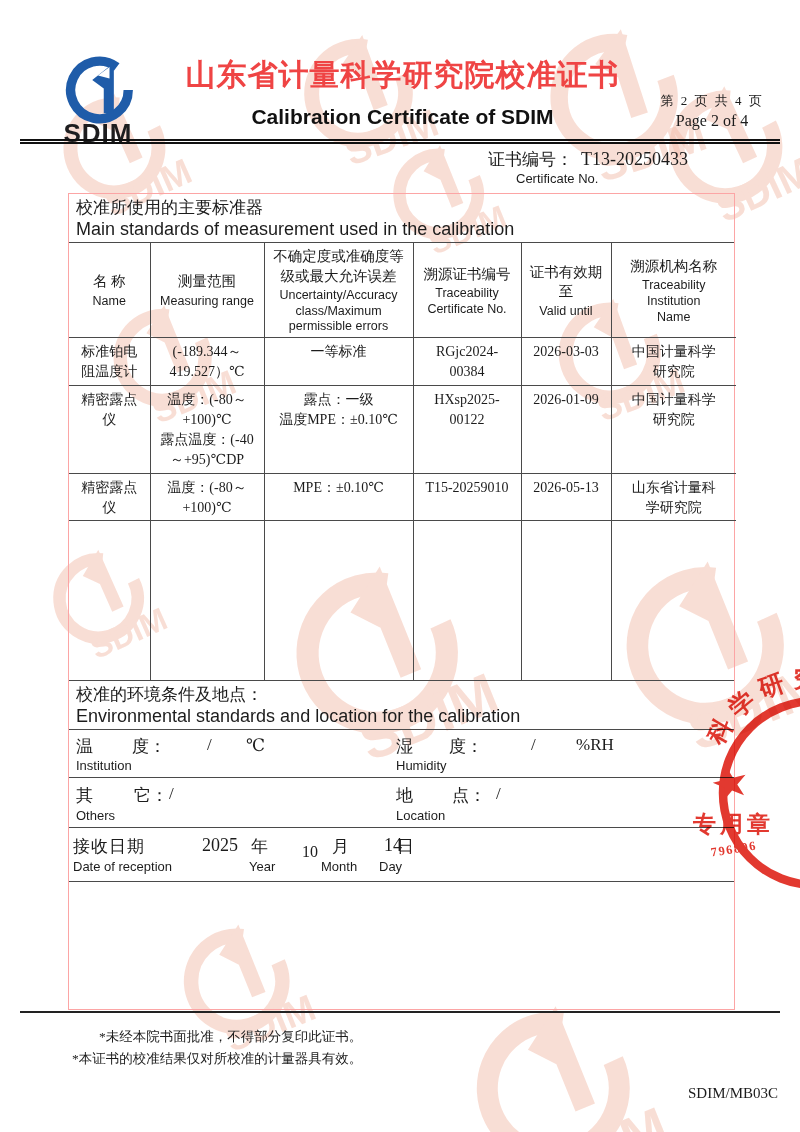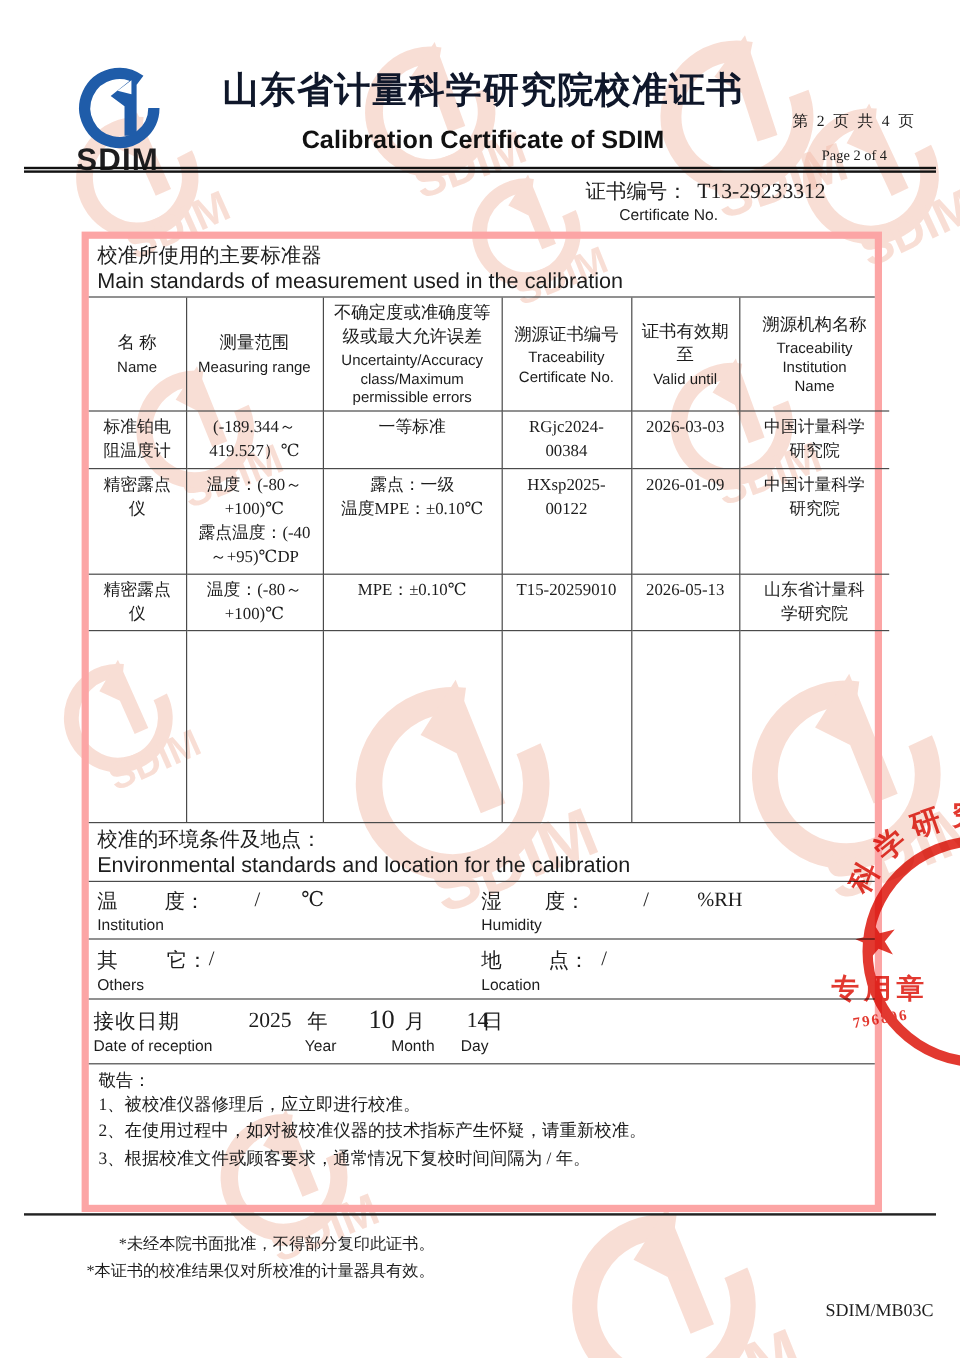--- a/index.html
+++ b/index.html
@@ -12,32 +12,32 @@
   .sans { font-family:"Liberation Sans","DejaVu Sans",sans-serif; }
 
   
   .wm { position:absolute; color:#f3beac; opacity:.5; pointer-events:none; }
 
   
   .logo-wrap { position:absolute; left:50px; top:54px; width:96px; text-align:center; }
   .logo-wrap svg { display:block; margin:0 auto; }
   .logo-text { font-family:"Liberation Sans","DejaVu Sans",sans-serif; font-weight:bold; font-size:26px; letter-spacing:1px; color:#1d1d1f; line-height:1; margin-top:-6px; }
   .titles { position:absolute; left:150px; top:55px; width:505px; text-align:center; }
-  .title-cn { font-family:"Liberation Sans","DejaVu Sans",sans-serif; font-weight:bold; font-size:30px; letter-spacing:1px; color:#0f172a; }
+  .title-cn { font-family:"Liberation Sans","DejaVu Sans",sans-serif; font-weight:bold; font-size:30px; letter-spacing:1px; color:#ef4444; }
   .title-en { font-family:"Liberation Sans","DejaVu Sans",sans-serif; font-weight:bold; font-size:21px; margin-top:9px; color:#111; }
   .pageinfo { position:absolute; left:642px; top:92px; width:140px; text-align:center; }
   .pageinfo .cn { font-size:13px; letter-spacing:2px; }
-  .pageinfo .en { font-size:12px; margin-top:12px; }
+  .pageinfo .en { font-size:16px; margin-top:2px; }
   .rule-double { position:absolute; left:20px; right:20px; top:139px; height:5px; border-top:2.5px solid #111; border-bottom:2px solid #111; }
   .certno { position:absolute; left:488px; top:148px; font-size:17px; }
   .certno .val { font-size:18px; margin-left:8px; }
   .certno-en { position:absolute; left:516px; top:171px; font-size:13px; }
 
   
-  .mainbox { position:absolute; left:68px; top:193px; width:667px; height:817px; border:6px solid #fca5a5; display:flex; flex-direction:column; }
+  .mainbox { position:absolute; left:68px; top:193px; width:667px; height:817px; border:1px solid #fca5a5; display:flex; flex-direction:column; }
   .sec-head { border-bottom:1px solid #4a4a4a; padding:2px 7px 2px 7px; }
   .sec-head .cn { font-size:17px; }
   .sec-head .en { font-size:18px; margin-top:0px; }
 
   table.std { border-collapse:collapse; table-layout:fixed; width:100%; }
   table.std col.c1{width:81px} table.std col.c2{width:114px} table.std col.c3{width:149px}
   table.std col.c4{width:108px} table.std col.c5{width:90px} table.std col.c6{width:125px}
   table.std th, table.std td {
     border-right:1px solid #4a4a4a; border-bottom:1px solid #4a4a4a;
     vertical-align:top; text-align:center; padding:4px 2px 2px 2px;
@@ -131,21 +131,21 @@
   </div>
 
   <div class="pageinfo">
     <div class="cn">第 2 页 共 4 页</div>
     <div class="en">Page 2 of  4</div>
   </div>
 
   <div class="rule-double"></div>
 
   <div class="certno">
-    <span>证书编号：</span><span class="val">T13-29233312</span>
+    <span>证书编号：</span><span class="val">T13-20250433</span>
   </div>
   <div class="certno-en sans">Certificate No.</div>
 
   <div class="mainbox">
 
     <div class="sec-head">
       <div class="cn">校准所使用的主要标准器</div>
       <div class="en sans">Main standards of measurement used in the calibration</div>
     </div>
 
@@ -303,36 +303,30 @@
       <span class="abs zh17" style="left:327px;top:6px">地</span>
       <span class="abs zh17" style="left:383px;top:6px">点：</span>
       <span class="abs zh17" style="left:427px;top:6px">/</span>
       <span class="abs en13" style="left:327px;top:30px">Location</span>
     </div>
 
     <div class="envrow" style="height:54px">
       <span class="abs zh17" style="left:4px;top:7px;letter-spacing:1px">接收日期</span>
       <span class="abs" style="left:133px;top:7px;font-size:18px">2025</span>
       <span class="abs zh17" style="left:182px;top:7px">年</span>
-      <span class="abs" style="left:233px;top:4px;font-size:22px">10</span>
+      <span class="abs" style="left:233px;top:15px;font-size:16px">10</span>
       <span class="abs zh17" style="left:263px;top:7px">月</span>
       <span class="abs" style="left:315px;top:7px;font-size:18px">14</span>
       <span class="abs zh17" style="left:328px;top:7px">日</span>
       <span class="abs en13" style="left:4px;top:31px">Date of reception</span>
       <span class="abs en13" style="left:180px;top:31px">Year</span>
       <span class="abs en13" style="left:252px;top:31px">Month</span>
       <span class="abs en13" style="left:310px;top:31px">Day</span>
     </div>
 
-    <div class="notes">
-      <div class="t">敬告：</div>
-      <p>1、被校准仪器修理后，应立即进行校准。</p>
-      <p>2、在使用过程中，如对被校准仪器的技术指标产生怀疑，请重新校准。</p>
-      <p>3、根据校准文件或顾客要求，通常情况下复校时间间隔为  /  年。</p>
-    </div>
   </div>
 
   <div class="rule-bottom"></div>
 
   <div class="footnotes">
     <div>*未经本院书面批准，不得部分复印此证书。</div>
     <div>*本证书的校准结果仅对所校准的计量器具有效。</div>
   </div>
 
   <div class="doccode">SDIM/MB03C</div>

